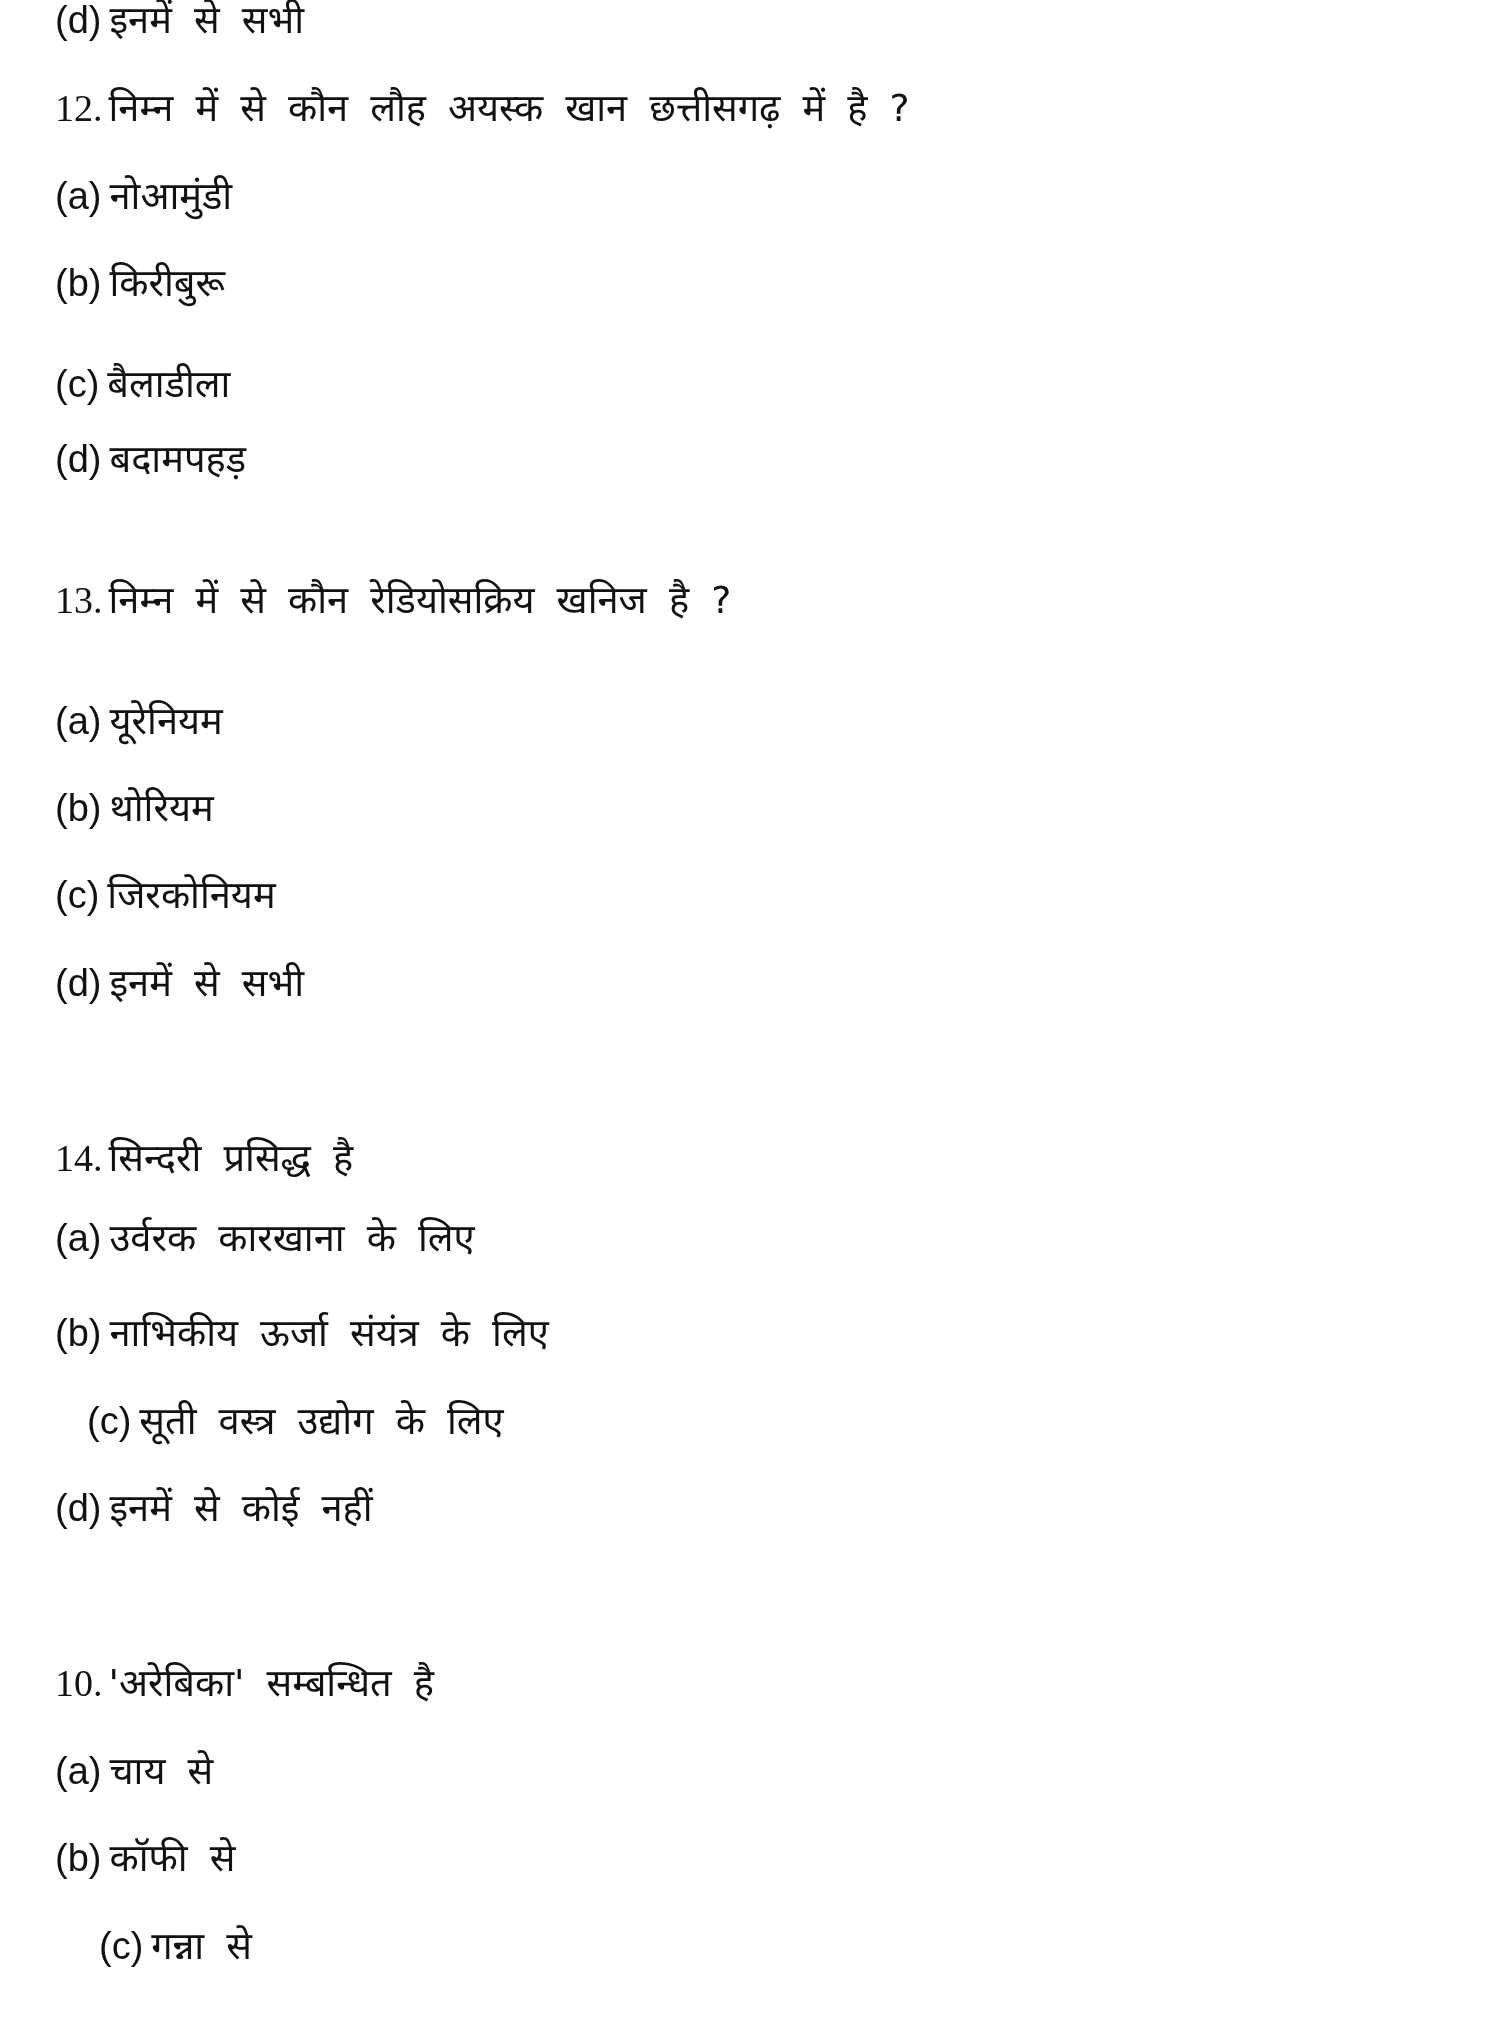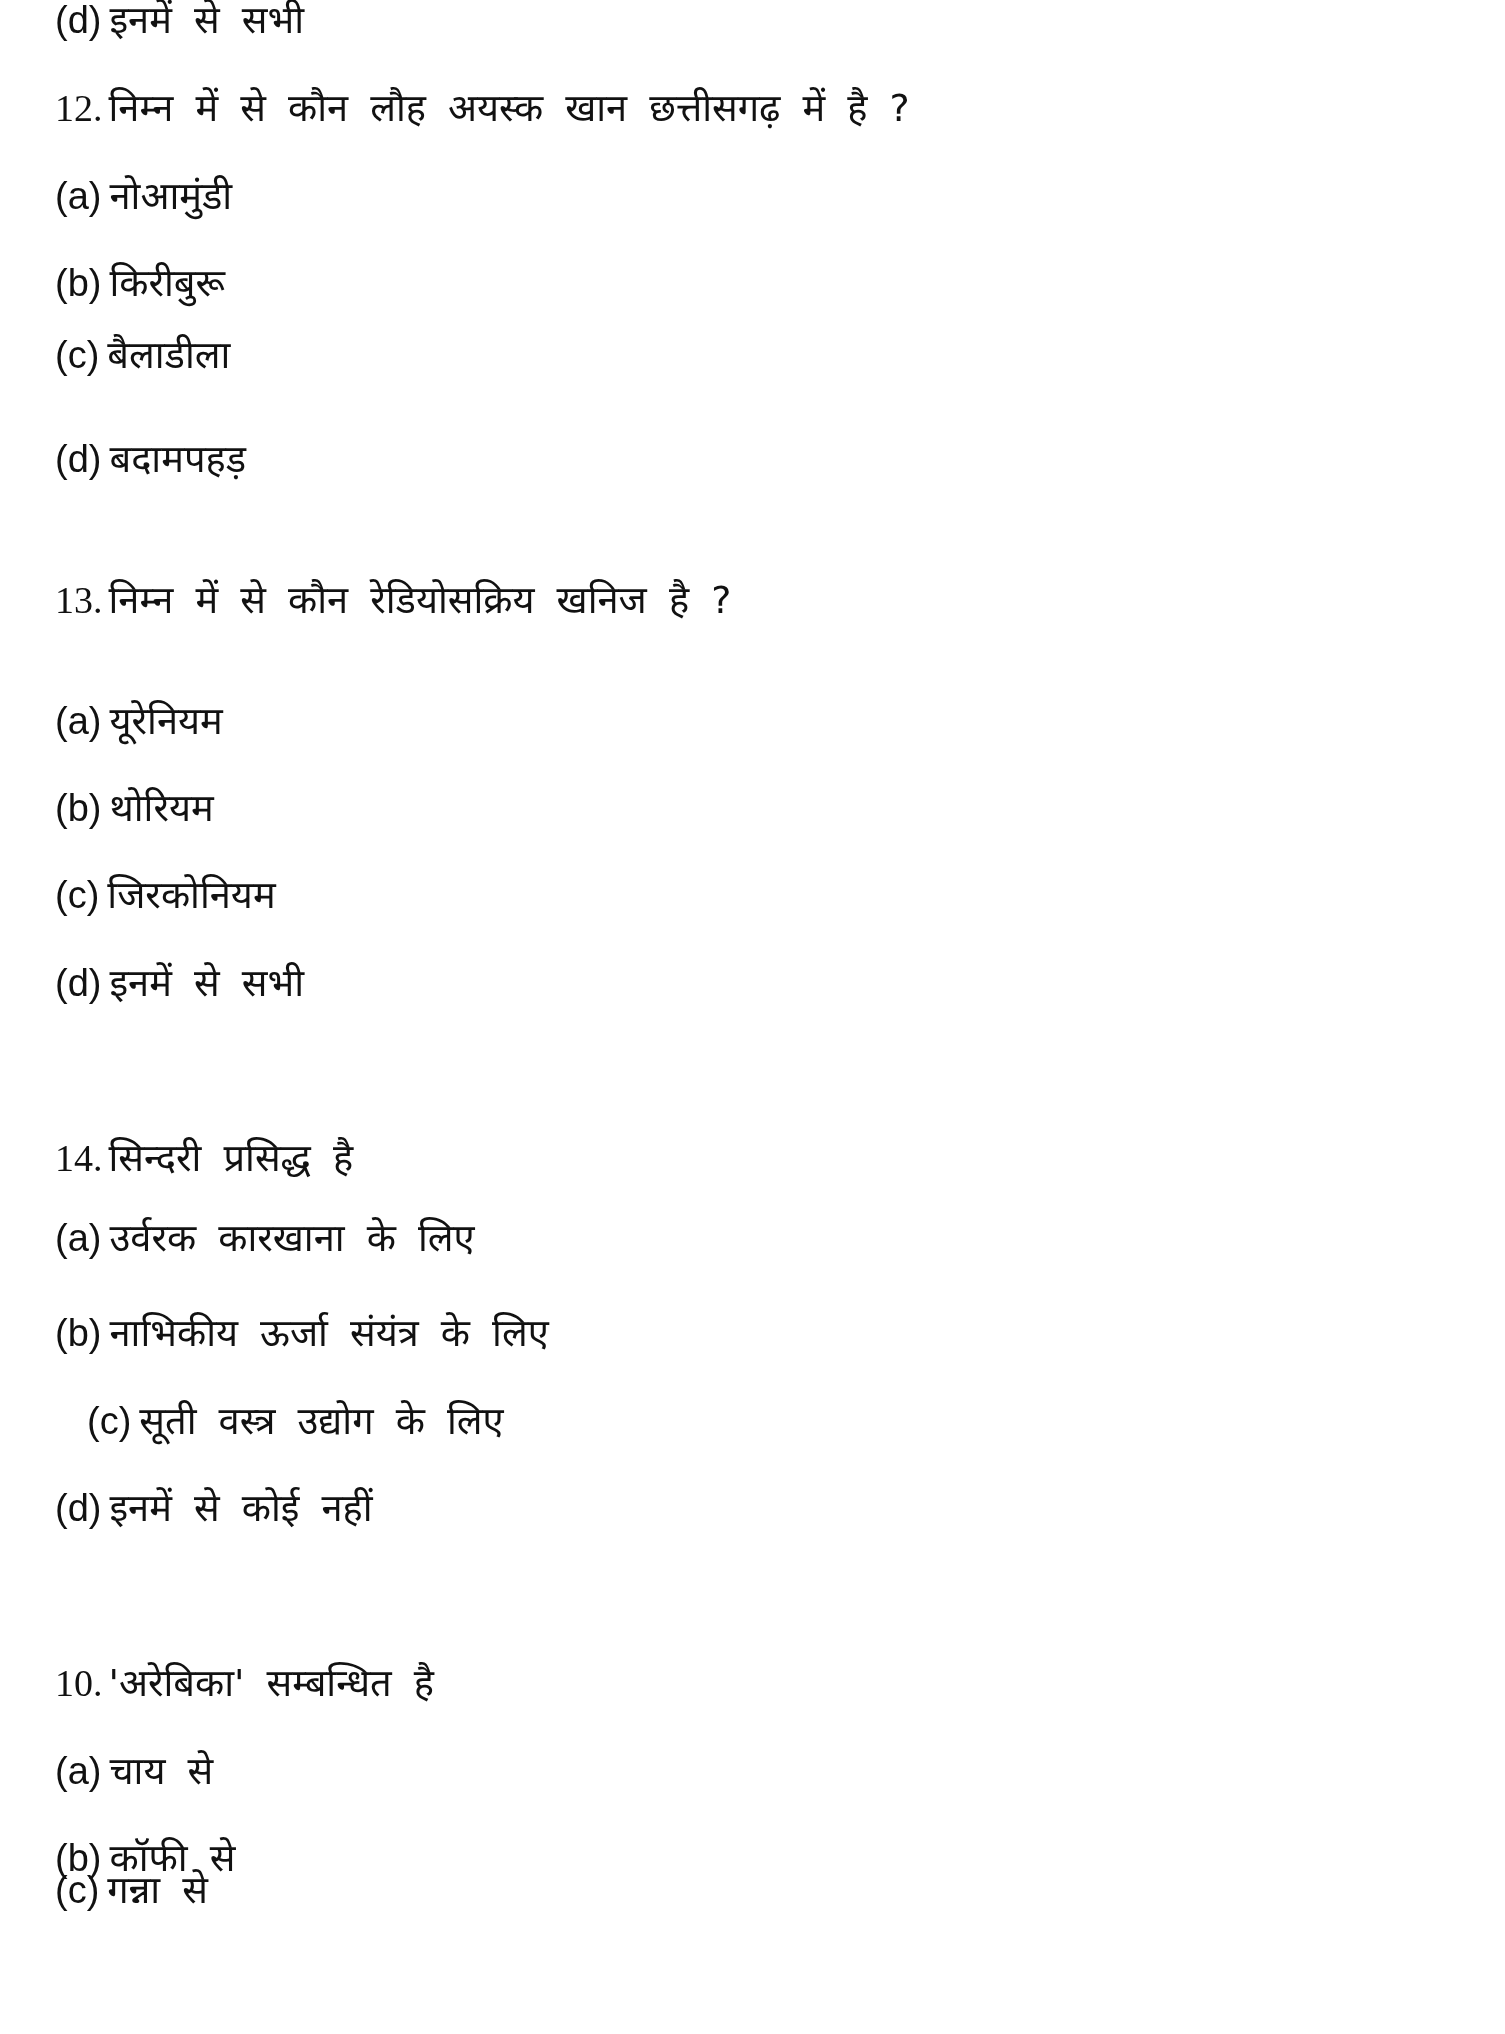--- a/index.html
+++ b/index.html
@@ -20,21 +20,21 @@
 <div>
   <div class="line" style="top:84px;">
     <span class="qnum">12.</span><span>निम्न में से कौन लौह अयस्क खान छत्तीसगढ़ में है ?</span>
   </div>
   <div class="line" style="top:172px;">
     <span class="label">(a)</span><span>नोआमुंडी</span>
   </div>
   <div class="line" style="top:259px;">
     <span class="label">(b)</span><span>किरीबुरू</span>
   </div>
-  <div class="line" style="top:331px;">
+  <div class="line" style="top:360px;">
     <span class="label">(c)</span><span>बैलाडीला</span>
   </div>
   <div class="line" style="top:435px;">
     <span class="label">(d)</span><span>बदामपहड़</span>
   </div>
 </div>
 
 <div>
   <div class="line" style="top:576px;text-align:center;">
     <span class="qnum">13.</span><span>निम्न में से कौन रेडियोसक्रिय खनिज है ?</span>
@@ -74,16 +74,16 @@
 <div>
   <div class="line" style="top:1659px;">
     <span class="qnum">10.</span><span>'अरेबिका' सम्बन्धित है</span>
   </div>
   <div class="line" style="top:1747px;">
     <span class="label">(a)</span><span>चाय से</span>
   </div>
   <div class="line" style="top:1834px;">
     <span class="label">(b)</span><span>कॉफी से</span>
   </div>
-  <div class="line" style="top:1866px;">
+  <div class="line" style="top:1922px;margin-left:44px;">
     <span class="label">(c)</span><span>गन्ना से</span>
   </div>
 </div>
 
 </body></html>

